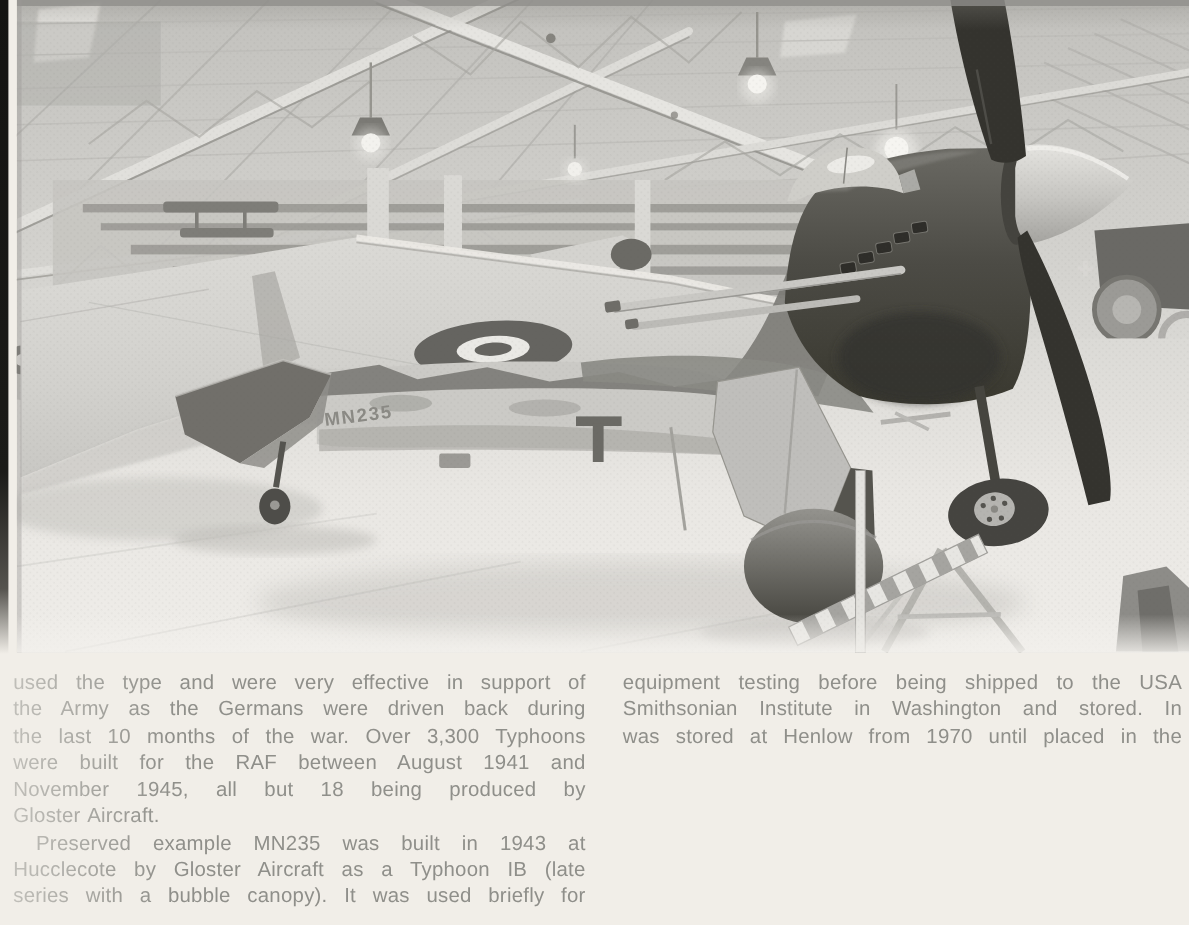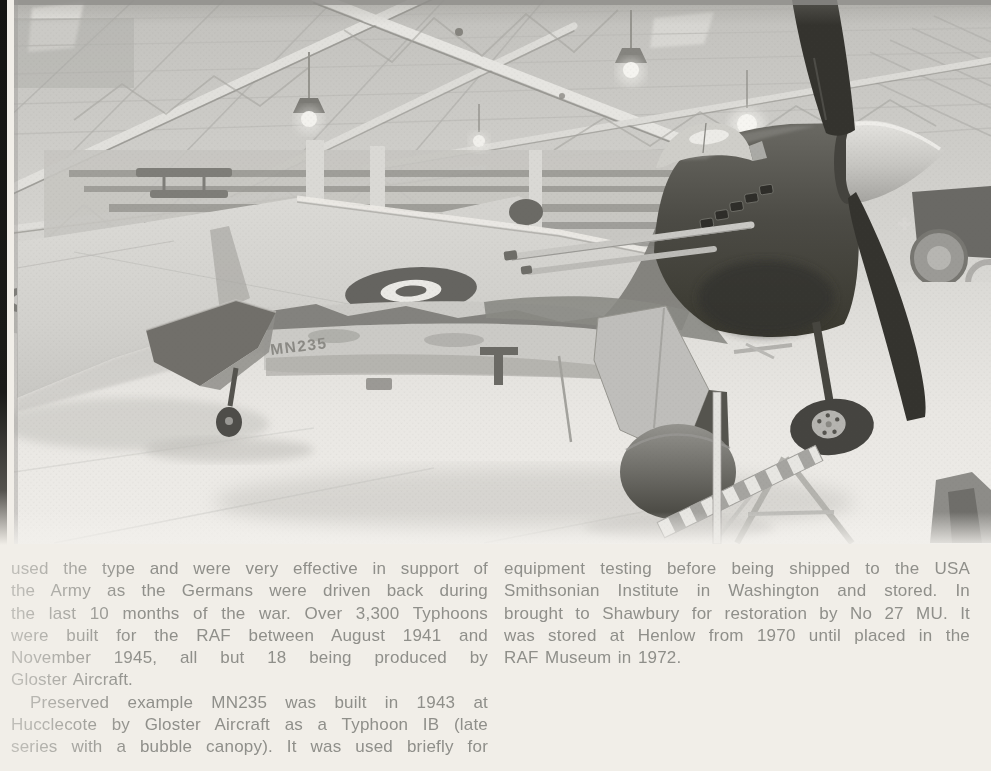--- a/index.html
+++ b/index.html
@@ -14,21 +14,21 @@
     position:absolute; left:0; top:0; width:7px; height:545px;
     background:linear-gradient(to bottom, #141412 0%, #1b1b18 72%, #55534e 90%, rgba(85,83,78,0) 100%);
   }
   .photo-wrap {
     position:absolute; left:14px; top:0; width:977px; height:544px;
   }
   .photo-wrap svg { display:block; }
   .cols { position:absolute; top:558px; left:0; width:991px; height:213px; }
   .col { position:absolute; top:0; }
   .col-left  { left:11px;  width:477px; }
-  .col-right { left:504px; width:466px; }
+  .col-right { left:519px; width:466px; }
   .tline {
     font-size:17px; line-height:22.3px; color:#8f8f8a;
     letter-spacing:0.2px; word-spacing:1.5px;
     text-align:justify; text-align-last:justify;
     white-space:normal; overflow:visible;
   }
   .tline.end { text-align-last:left; }
   .tline.indent { text-indent:19px; }
   .col-fade {
     position:absolute; left:0; top:0; width:130px; height:100%;
@@ -411,19 +411,17 @@
       <div class="tline">November 1945, all but 18 being produced by</div>
       <div class="tline end">Gloster Aircraft.</div>
       <div class="tline indent">Preserved example MN235 was built in 1943 at</div>
       <div class="tline">Hucclecote by Gloster Aircraft as a Typhoon IB (late</div>
       <div class="tline">series with a bubble canopy). It was used briefly for</div>
       <div class="col-fade"></div>
     </div>
     <div class="col col-right">
       <div class="tline">equipment testing before being shipped to the USA</div>
       <div class="tline">Smithsonian Institute in Washington and stored. In</div>
-      <div class="tline">brought to Shawbury for restoration by No 27 MU. It</div>
       <div class="tline">was stored at Henlow from 1970 until placed in the</div>
-      <div class="tline end">RAF Museum in 1972.</div>
     </div>
   </div>
 
 </div>
 
 </body></html>

